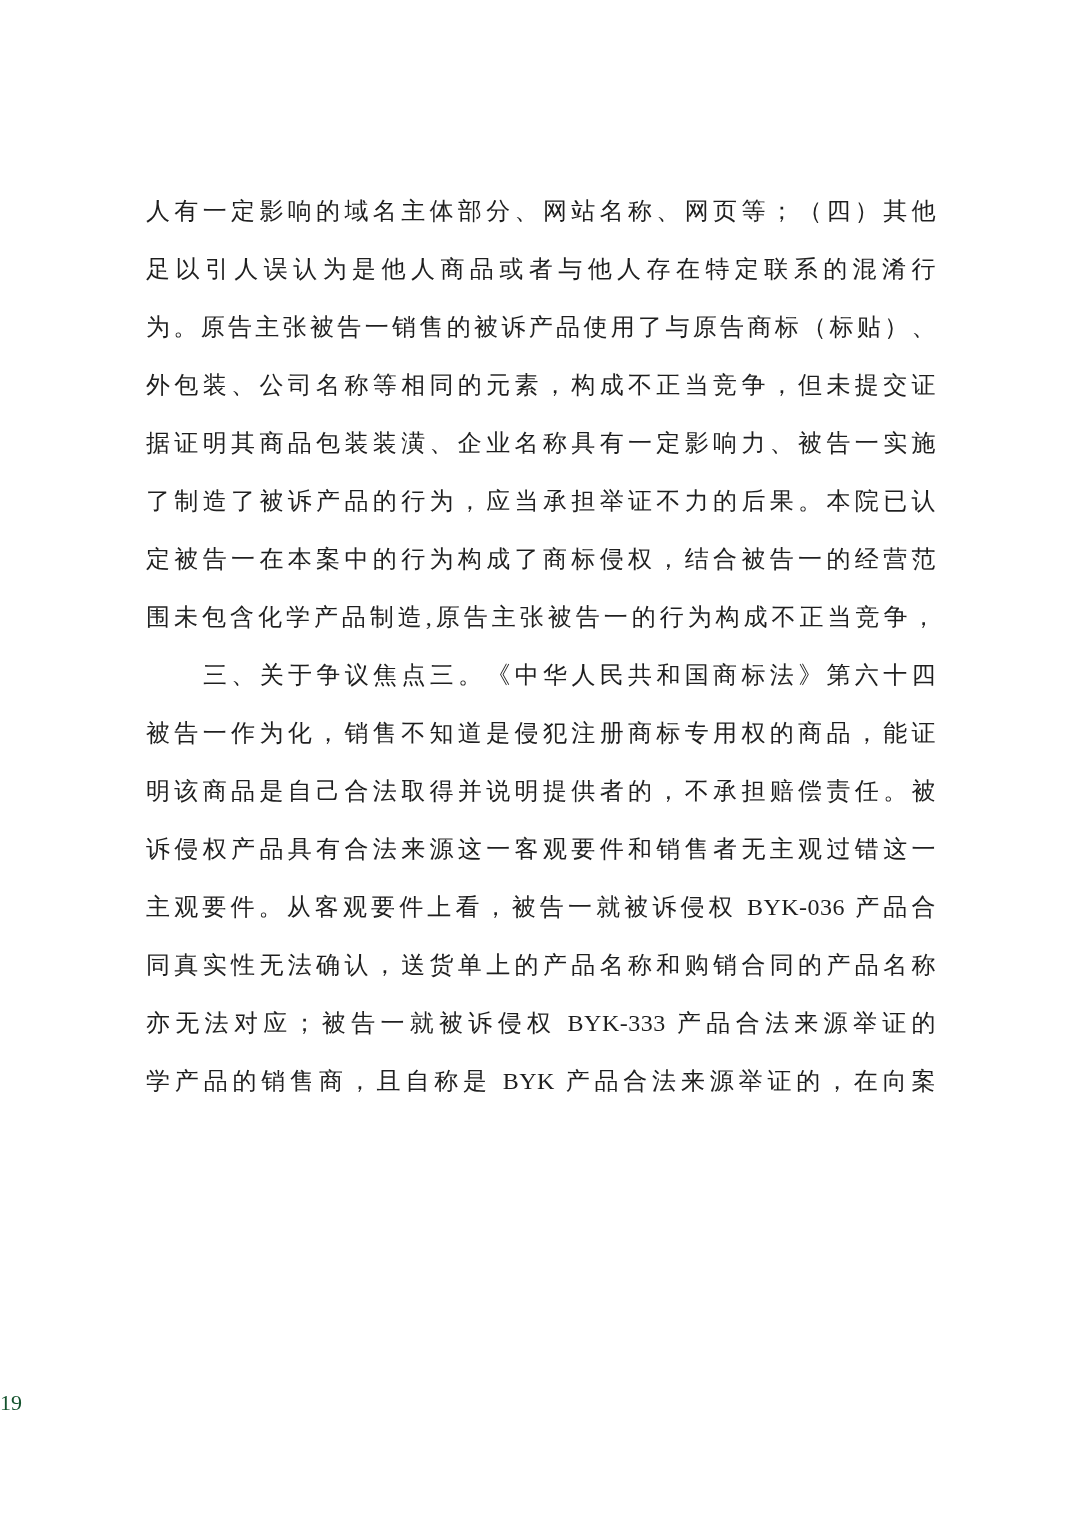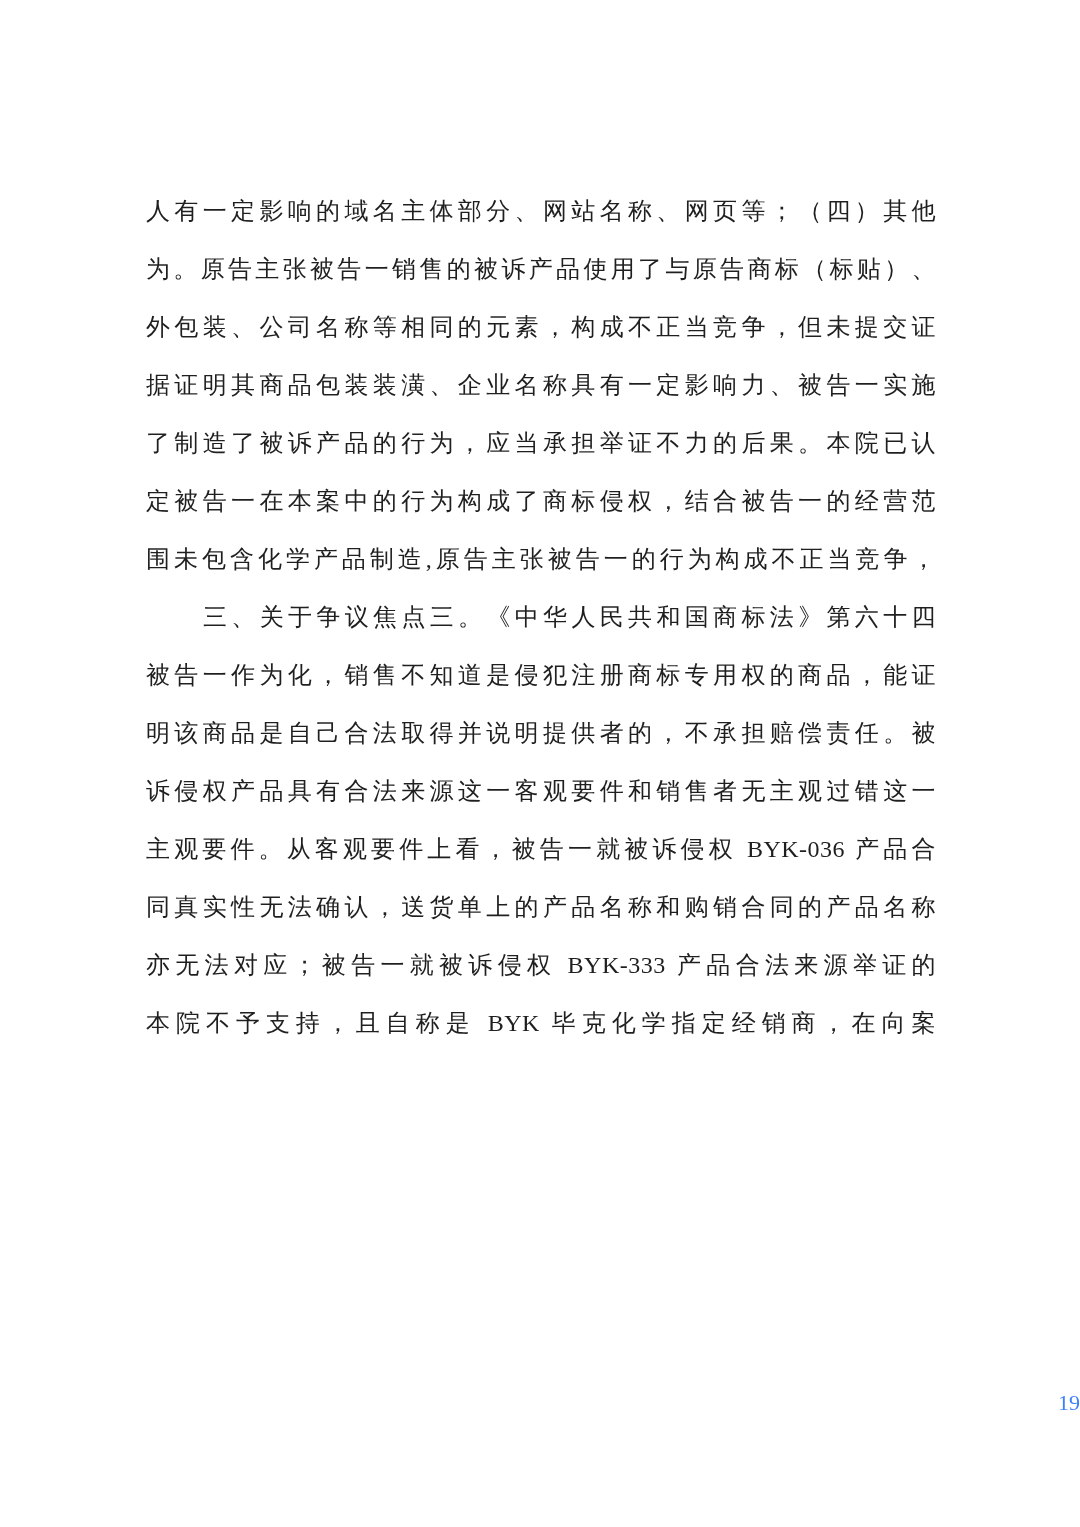--- a/index.html
+++ b/index.html
@@ -43,40 +43,41 @@
   }
   p.line.indent {
     text-indent: 57px;
     font-family: Liberation Serif, serif;
   }
   .page-number {
     position: absolute;
     left: 0;
     top: 1390px;
     width: 1080px;
-    text-align: right;
+    text-align: left;
     font-size: 22px;
-    color: #3b82f6;
+    color: #14532d;
   }
 </style>
 </head>
 <body>
 
 <div class="page">
   <div class="text-block">
     <p class="line">人有一定影响的域名主体部分、网站名称、网页等；（四）其他</p>
+    <p class="line">足以引人误认为是他人商品或者与他人存在特定联系的混淆行</p>
     <p class="line">为。原告主张被告一销售的被诉产品使用了与原告商标（标贴）、</p>
     <p class="line">外包装、公司名称等相同的元素，构成不正当竞争，但未提交证</p>
     <p class="line">据证明其商品包装装潢、企业名称具有一定影响力、被告一实施</p>
     <p class="line">了制造了被诉产品的行为，应当承担举证不力的后果。本院已认</p>
     <p class="line">定被告一在本案中的行为构成了商标侵权，结合被告一的经营范</p>
     <p class="line">围未包含化学产品制造,原告主张被告一的行为构成不正当竞争，</p>
     <p class="line indent">三、关于争议焦点三。《中华人民共和国商标法》第六十四</p>
     <p class="line">被告一作为化，销售不知道是侵犯注册商标专用权的商品，能证</p>
     <p class="line">明该商品是自己合法取得并说明提供者的，不承担赔偿责任。被</p>
     <p class="line">诉侵权产品具有合法来源这一客观要件和销售者无主观过错这一</p>
     <p class="line">主观要件。从客观要件上看，被告一就被诉侵权 BYK-036 产品合</p>
     <p class="line">同真实性无法确认，送货单上的产品名称和购销合同的产品名称</p>
     <p class="line">亦无法对应；被告一就被诉侵权 BYK-333 产品合法来源举证的</p>
-    <p class="line">本院不予支持，且自称是 BYK 毕克化学指定经销商，在向案</p>
+    <p class="line">学产品的销售商，且自称是 BYK 产品合法来源举证的，在向案</p>
   </div>
   <div class="page-number">19</div>
 </div>
 
 </body></html>

